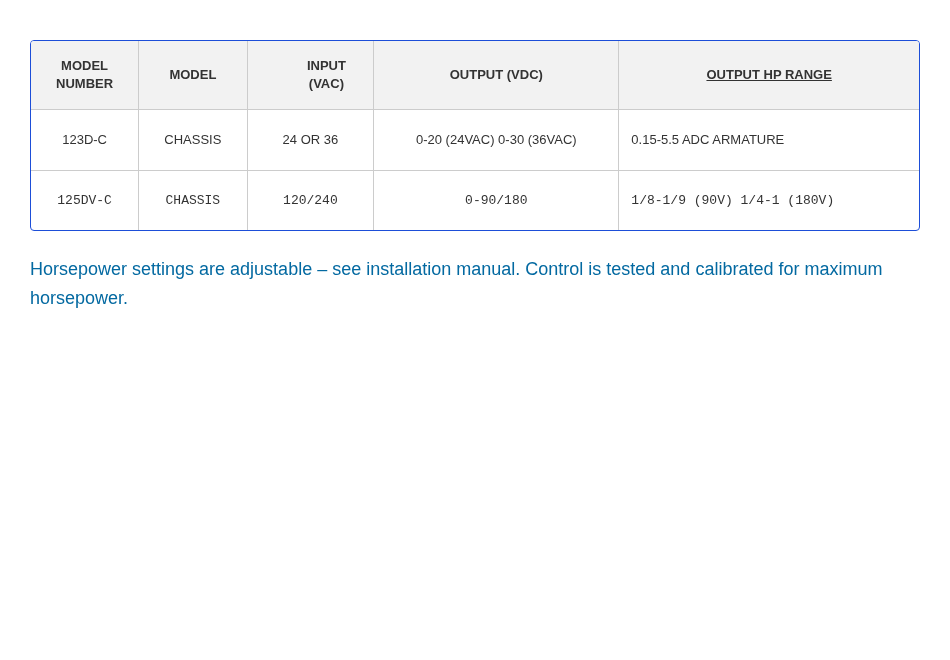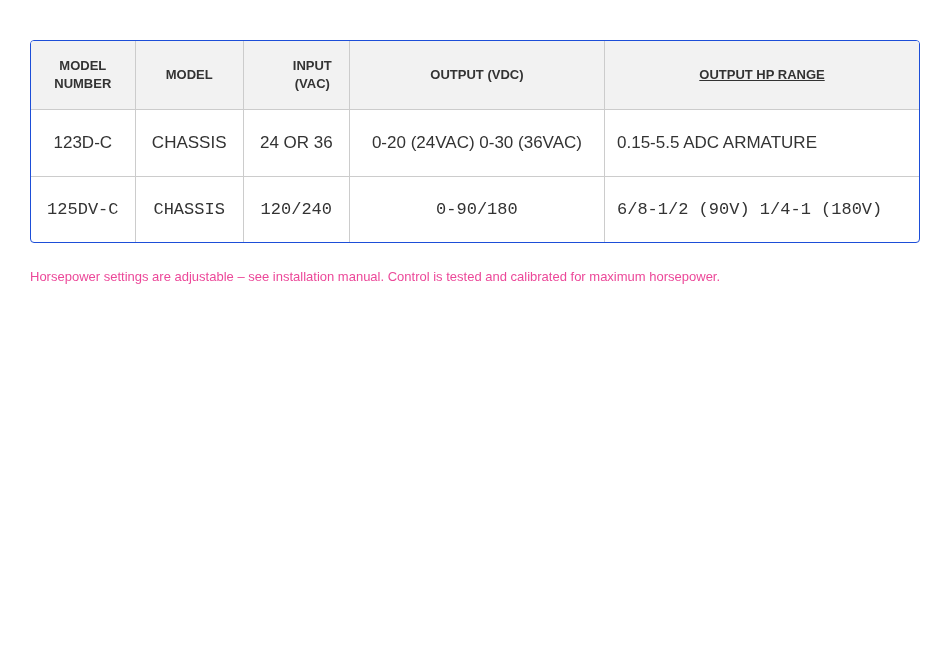--- a/index.html
+++ b/index.html
@@ -47,42 +47,42 @@
     th:last-child {
       border-right: none;
       text-decoration: underline;
     }
 
     td {
       padding: 20px 12px;
       text-align: center;
       border-right: 1px solid #cccccc;
       border-bottom: 1px solid #cccccc;
-      font-size: 17px;
+      font-size: 13px;
       line-height: 1.5;
     }
 
     td:last-child {
       border-right: none;
       margin-left: 44px;
     }
 
     tr:last-child td {
       border-bottom: none;
       font-family: Liberation Mono, monospace;
     }
 
     td.text-left {
       text-align: left;
     }
 
     .footer-note {
-      font-size: 13px;
+      font-size: 18px;
       line-height: 1.6;
-      color: #ec4899;
+      color: #0369a1;
       max-width: 860px;
     }
   </style>
 </head>
 <body>
 
 <div class="table-container">
   <table>
     <thead>
       <tr>
@@ -101,19 +101,19 @@
           <td>CHASSIS</td>
           <td>24 OR 36</td>
           <td>0-20 (24VAC) 0-30 (36VAC)</td>
           <td class="text-left">0.15-5.5 ADC ARMATURE</td>
         </tr>
         <tr>
           <td>125DV-C</td>
           <td>CHASSIS</td>
           <td>120/240</td>
           <td>0-90/180</td>
-          <td class="text-left">6/8-1/2 (90V) 1/4-1 (180V)</td>
+          <td class="text-left">1/8-1/9 (90V) 1/4-1 (180V)</td>
         </tr>
       </tbody>
   </table>
 </div>
 
 <p class="footer-note">Horsepower settings are adjustable – see installation manual. Control is tested and calibrated for maximum horsepower.</p>
 
 </body></html>

